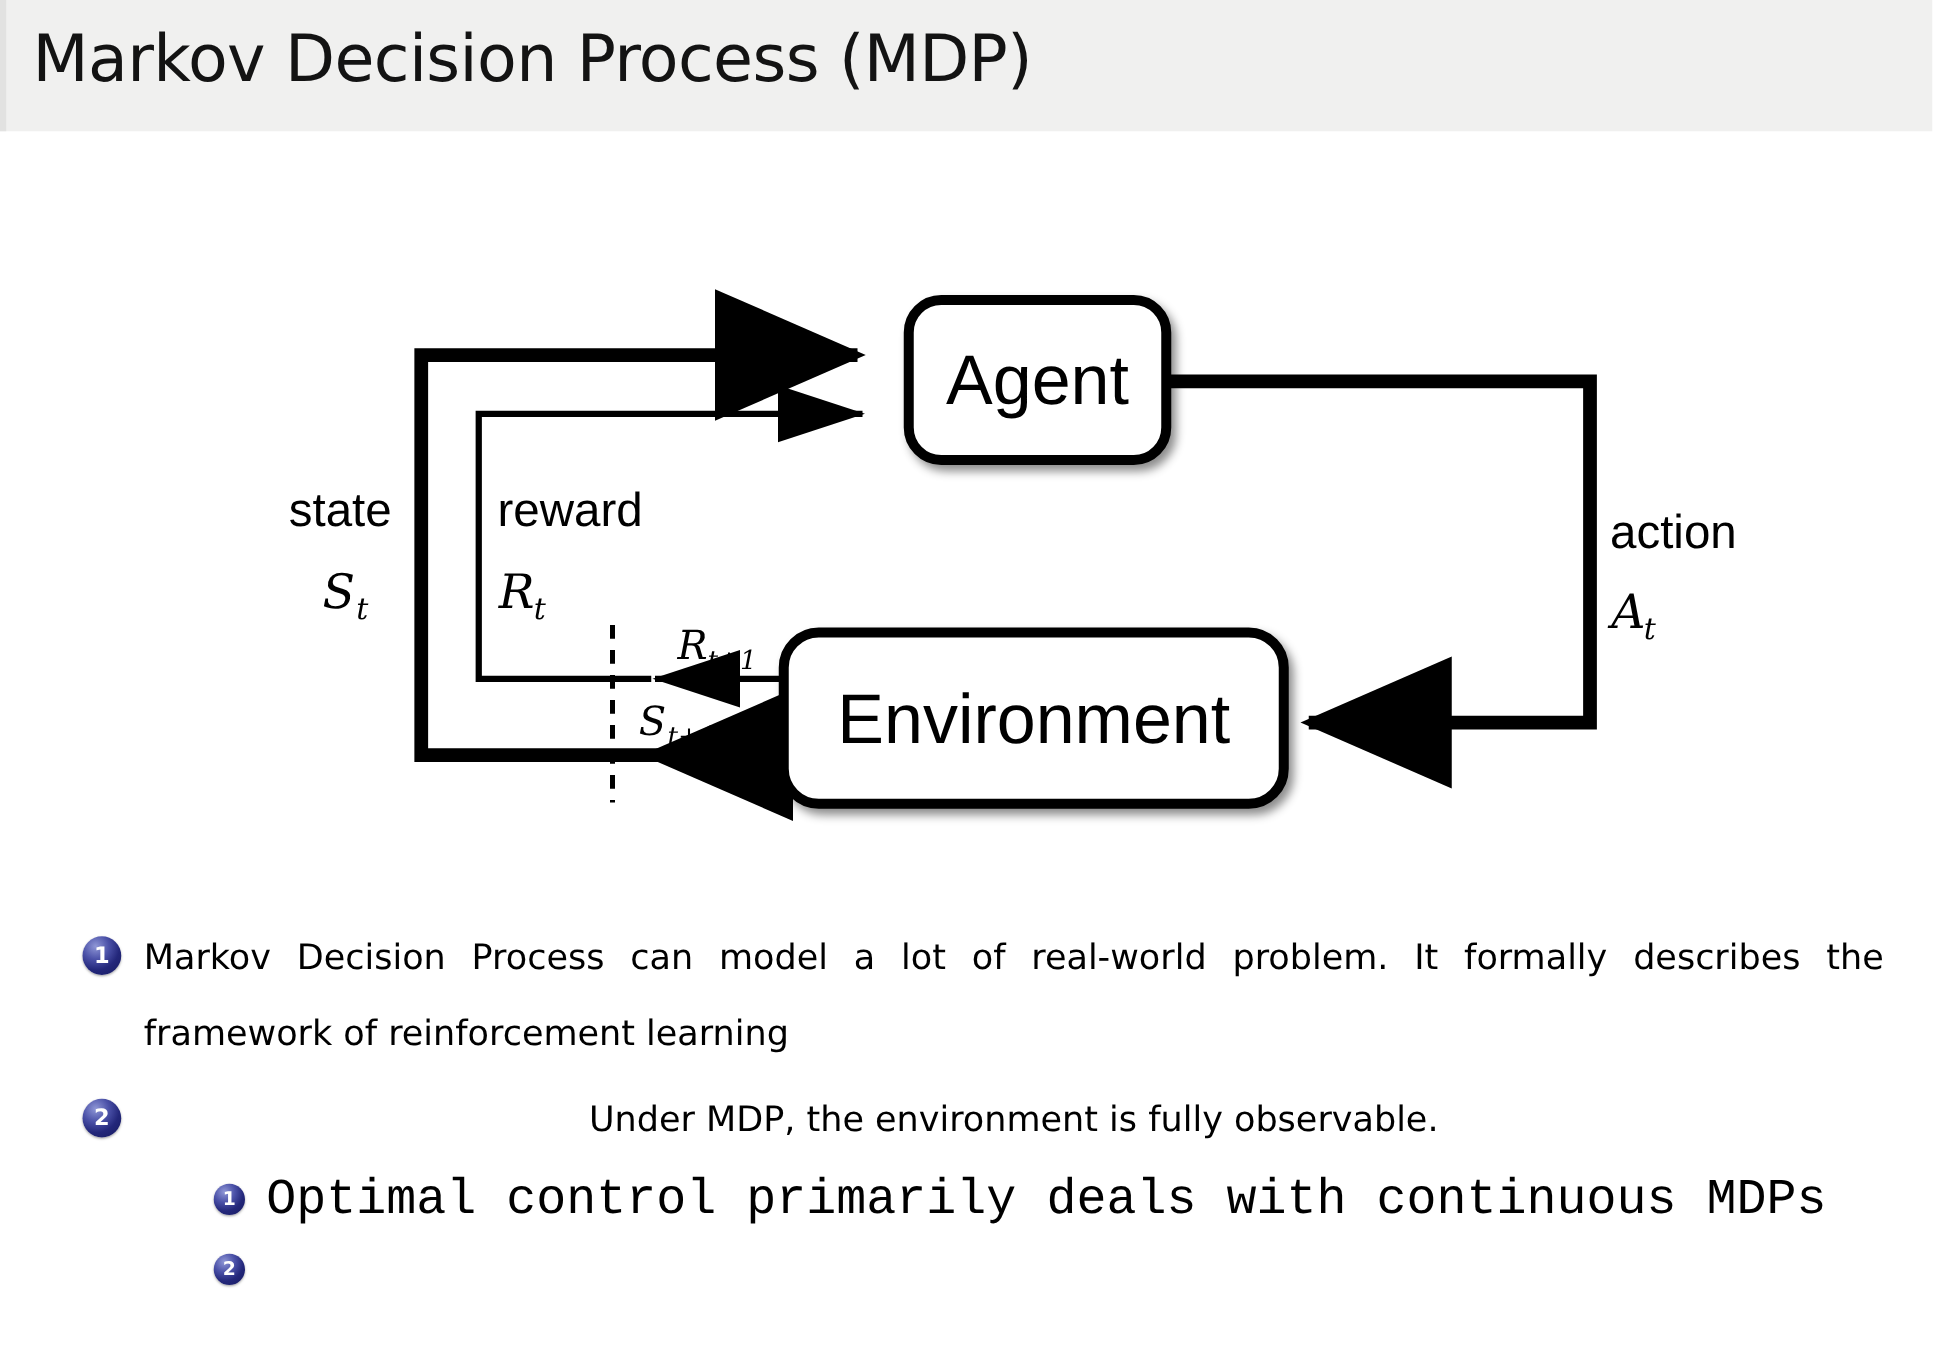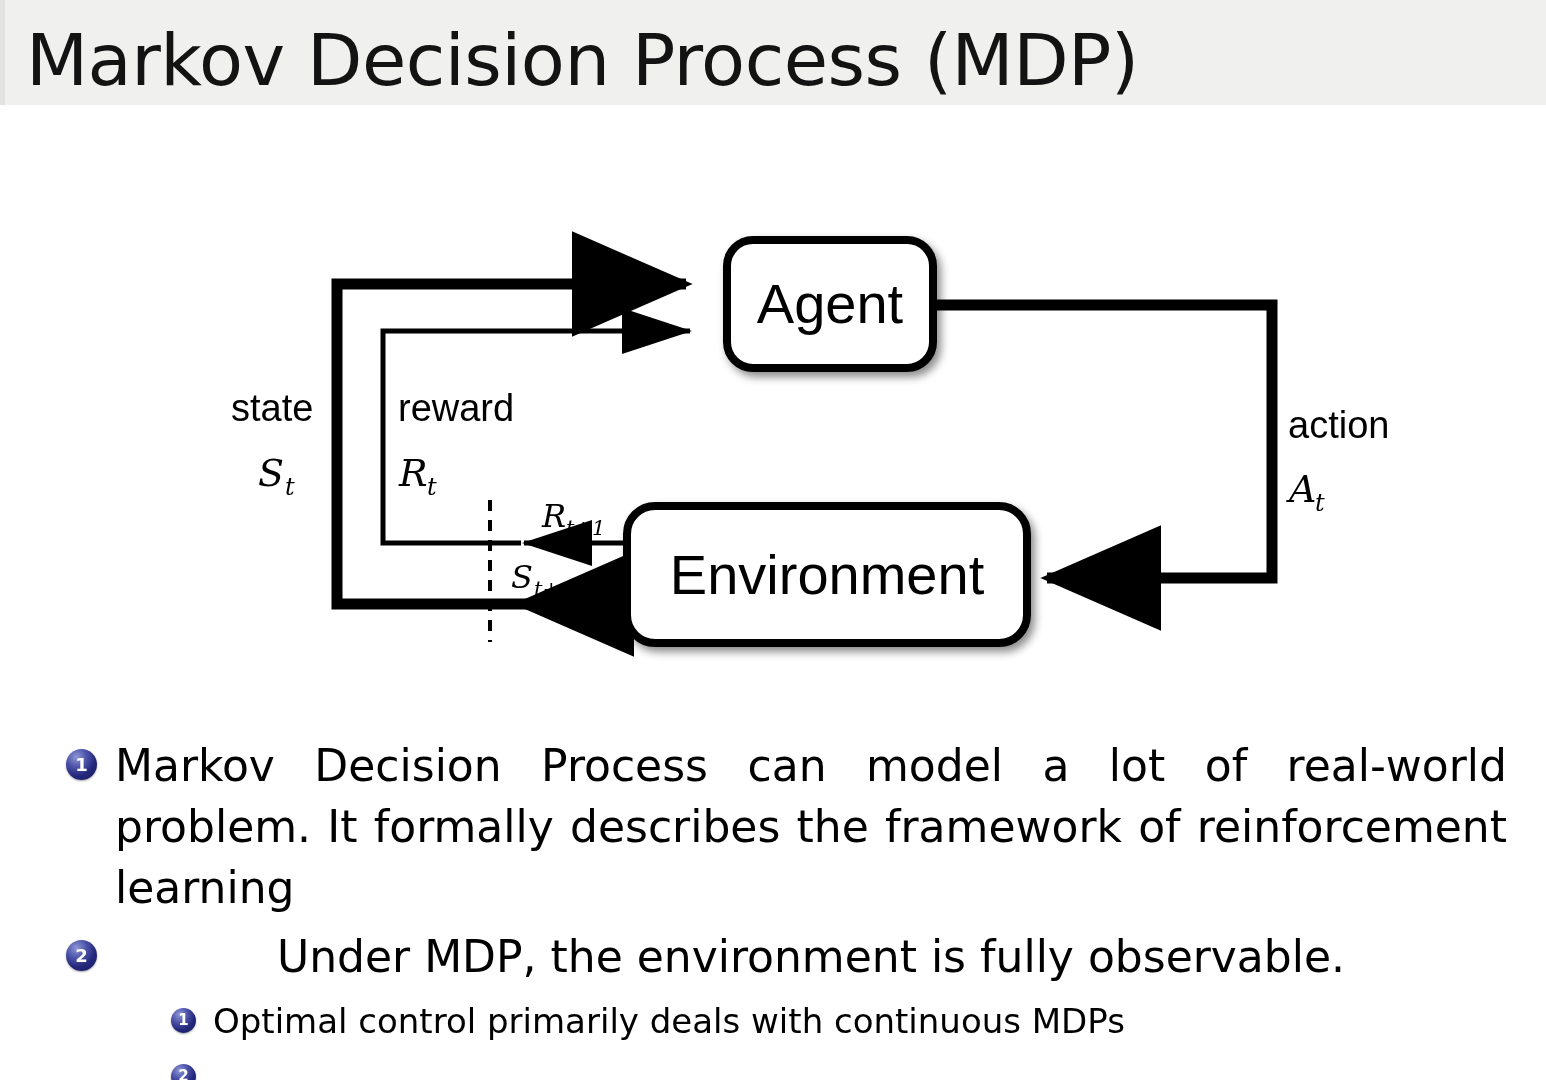--- a/index.html
+++ b/index.html
@@ -29,21 +29,21 @@
     left: 0; top: 0;
     width: 5px;
     height: 105px;
     background: #e2e2e1;
   }
   #page-title {
     position: absolute;
     left: 26px;
     top: 18px;
     font-family: "DejaVu Sans", sans-serif;
-    font-size: 72px;
+    font-size: 52px;
     font-weight: 400;
     letter-spacing: -0.5px;
     color: #131313;
     white-space: nowrap;
   }
 
   
   #diagram {
     position: absolute;
     left: 0;
@@ -129,33 +129,34 @@
     background:
       radial-gradient(circle at 34% 26%, #8f97d6 0%, #4b51a8 34%, #23277a 62%, #161a5e 100%);
     box-shadow: 0 1px 2px rgba(0,0,0,0.35);
   }
 
   .btext {
     font-family: "DejaVu Sans", sans-serif;
     color: #000;
   }
   .btext-lvl1 {
-    font-size: 44px;
+    font-size: 28px;
     line-height: 61px;
     margin-left: 18px;
     width: 1392px;
     text-align: justify;
     text-justify: inter-word;
   }
   .btext-lvl1.nojust { text-align: center; }
   .btext-lvl2 {
-    font-size: 34px;
+    font-size: 40px;
     line-height: 53px;
     margin-left: 17px;
     white-space: nowrap;
+    font-family: Liberation Mono, monospace;
   }
   .sub-wrap { margin-top: 4px; }
 </style>
 </head>
 <body>
 
 <div id="title-bar">
   <div id="title-bar-edge"></div>
   <div id="page-title">Markov Decision Process (MDP)</div>
 </div>

